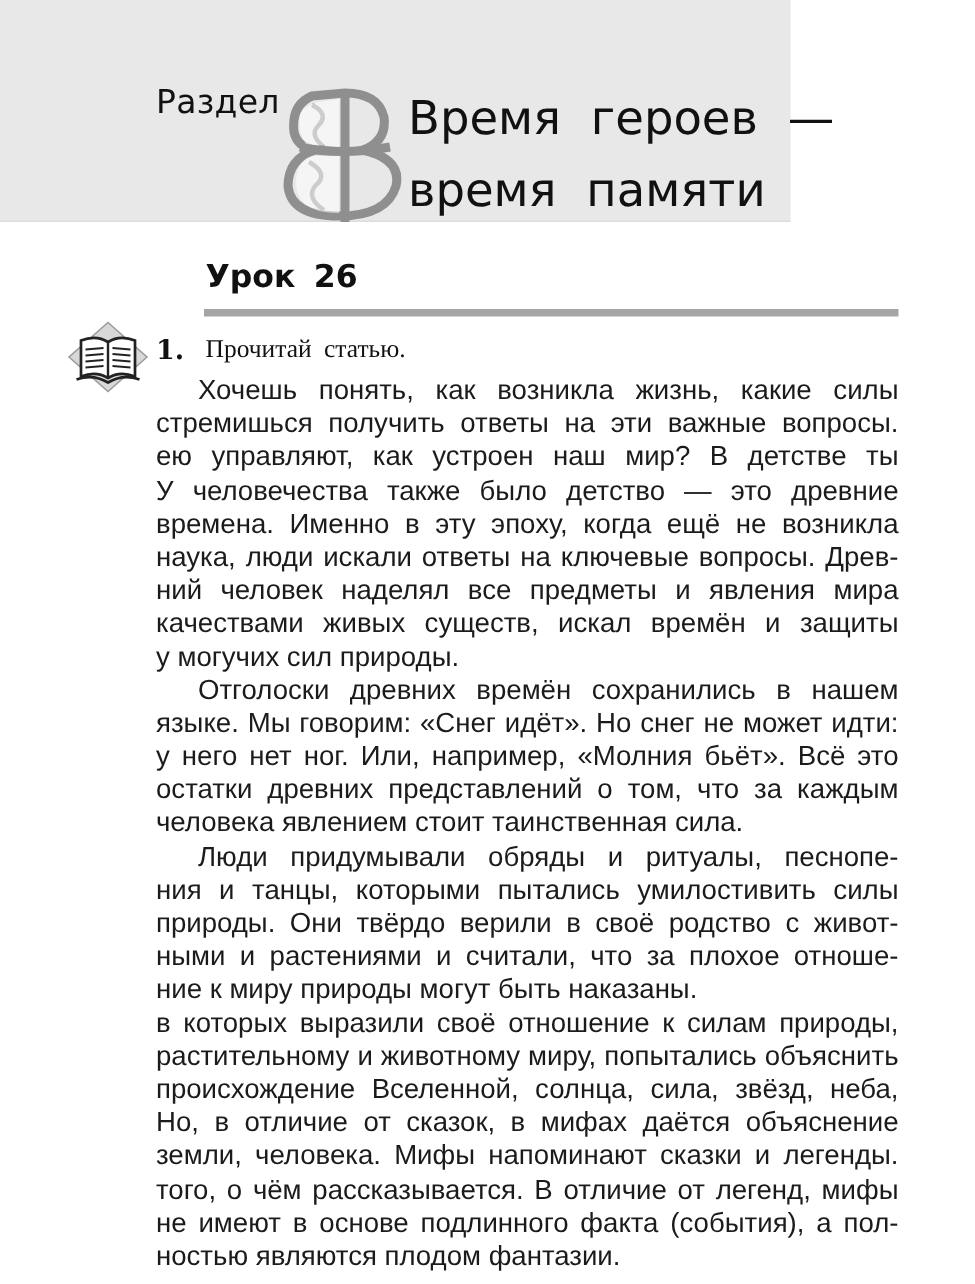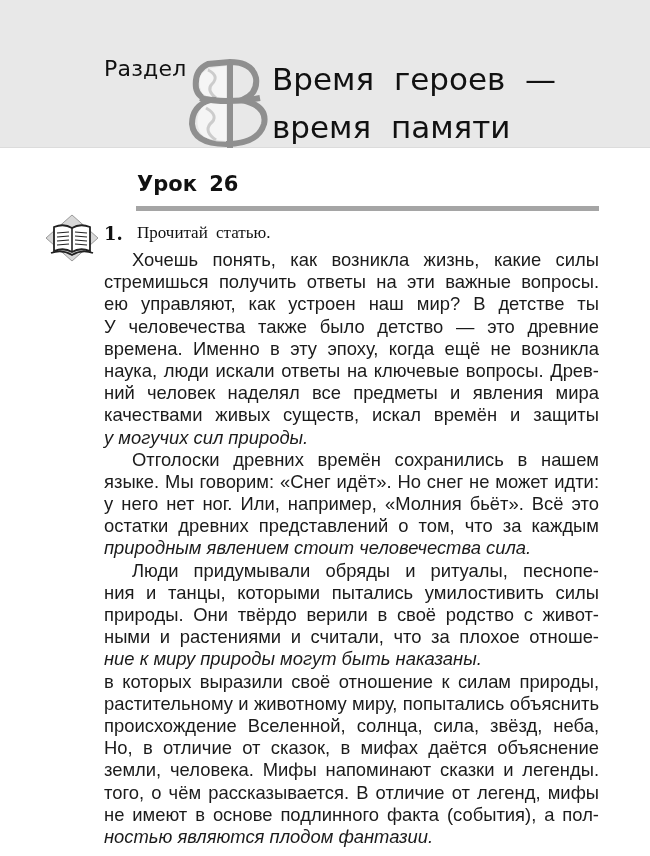--- a/index.html
+++ b/index.html
@@ -1,21 +1,21 @@
 <!DOCTYPE html>
 <html><head>
   <meta charset="utf-8">
   <style>
     html, body { margin: 0; padding: 0; }
     body {
       width: 650px; height: 856px; background: #ffffff; position: relative; overflow: hidden;
       font-family: "Liberation Sans", sans-serif; color: #1a1a1a;
     }
     .header-band {
-      position: absolute; left: 0; top: 0; width: 650px; height: 147px;
+      position: absolute; left: 0; top: 0; width: 527px; height: 147px;
       background: #e8e8e8; border-bottom: 1px solid #dcdcdc;
     }
     .section-label {
       position: absolute; left: 104px; top: 56px;
       font-family: "DejaVu Sans", sans-serif; font-size: 22px; color: #111;
       letter-spacing: 0.2px;
     }
     .section-letter {
       position: absolute; left: 186px; top: 54px; width: 84px; height: 96px;
     }
@@ -45,21 +45,21 @@
       font-family: Liberation Serif, serif; font-size: 17px; color: #111; word-spacing: 4px;
     }
     .article {
       position: absolute; left: 104px; top: 249px; width: 495px;
       font-family: "Liberation Sans", sans-serif; font-size: 18.4px; line-height: 22.2px; color: #1b1b1b;
     }
     .article .ln {
       display: block; white-space: nowrap; text-align: justify; text-align-last: justify; height: 22.2px;
     }
     .article .ln.indent { padding-left: 28px; }
-    .article .ln.last { text-align-last: left; font-style: italic; }
+    .article .ln.last { text-align-last: left; }
   </style>
 </head>
 <body>
 
 <div class="header-band">
   <div class="section-label">Раздел</div>
   <svg class="section-letter" viewBox="0 0 84 96">
 
     <path d="M22 10 Q8 16 10 34 Q12 44 24 46 Q6 52 6 70 Q8 90 40 90 Q72 90 78 70 Q82 52 56 46 Q72 40 70 24 Q66 8 44 8 Z" fill="none" stroke="#8f8f8f" stroke-width="6"></path>
     <path d="M44 6 L44 94" stroke="#8f8f8f" stroke-width="6"></path>
@@ -106,21 +106,21 @@
   <span class="ln">времена. Именно в эту эпоху, когда ещё не возникла</span>
   <span class="ln">наука, люди искали ответы на ключевые вопросы. Древ-</span>
   <span class="ln">ний человек наделял все предметы и явления мира</span>
   <span class="ln">качествами живых существ, искал времён и защиты</span>
   <span class="ln last">у могучих сил природы.</span>
 
   <span class="ln indent">Отголоски древних времён сохранились в нашем</span>
   <span class="ln">языке. Мы говорим: «Снег идёт». Но снег не может идти:</span>
   <span class="ln">у него нет ног. Или, например, «Молния бьёт». Всё это</span>
   <span class="ln">остатки древних представлений о том, что за каждым</span>
-  <span class="ln last">природным явлением стоит человечества сила.</span>
+  <span class="ln last">человека явлением стоит таинственная сила.</span>
 
   <span class="ln indent">Люди придумывали обряды и ритуалы, песнопе-</span>
   <span class="ln">ния и танцы, которыми пытались умилостивить силы</span>
   <span class="ln">природы. Они твёрдо верили в своё родство с живот-</span>
   <span class="ln">ными и растениями и считали, что за плохое отноше-</span>
   <span class="ln last">ние к миру природы могут быть наказаны.</span>
 
   <span class="ln">в которых выразили своё отношение к силам природы,</span>
   <span class="ln">растительному и животному миру, попытались объяснить</span>
   <span class="ln">происхождение Вселенной, солнца, сила, звёзд, неба,</span>

